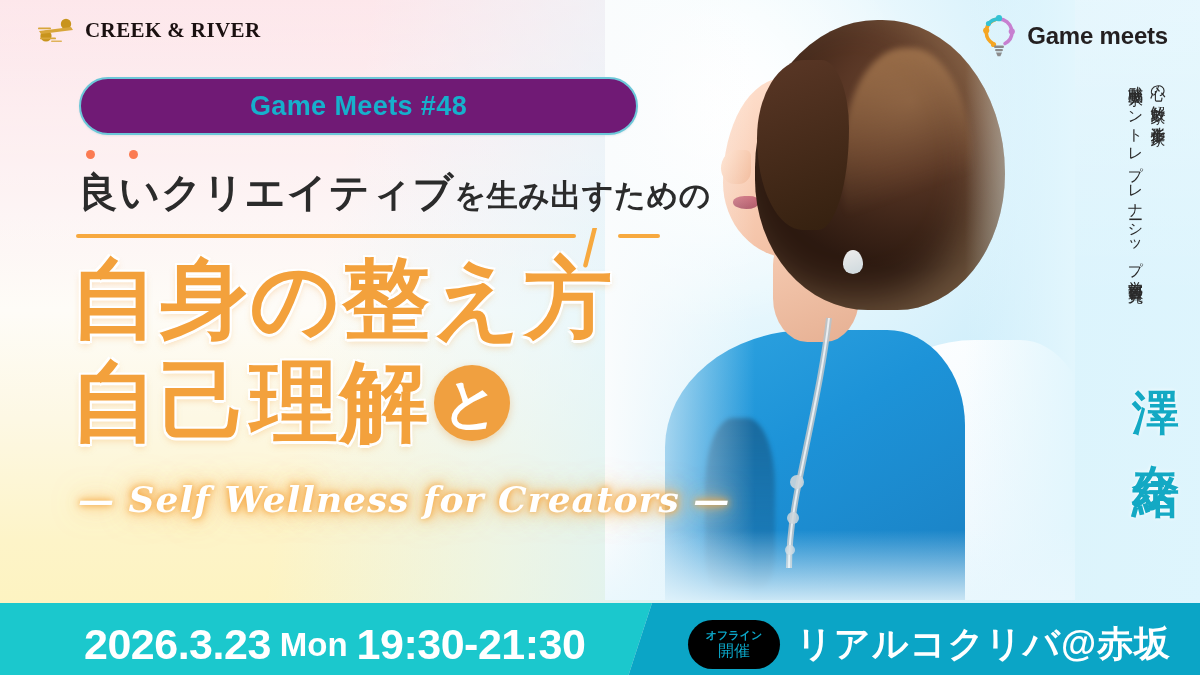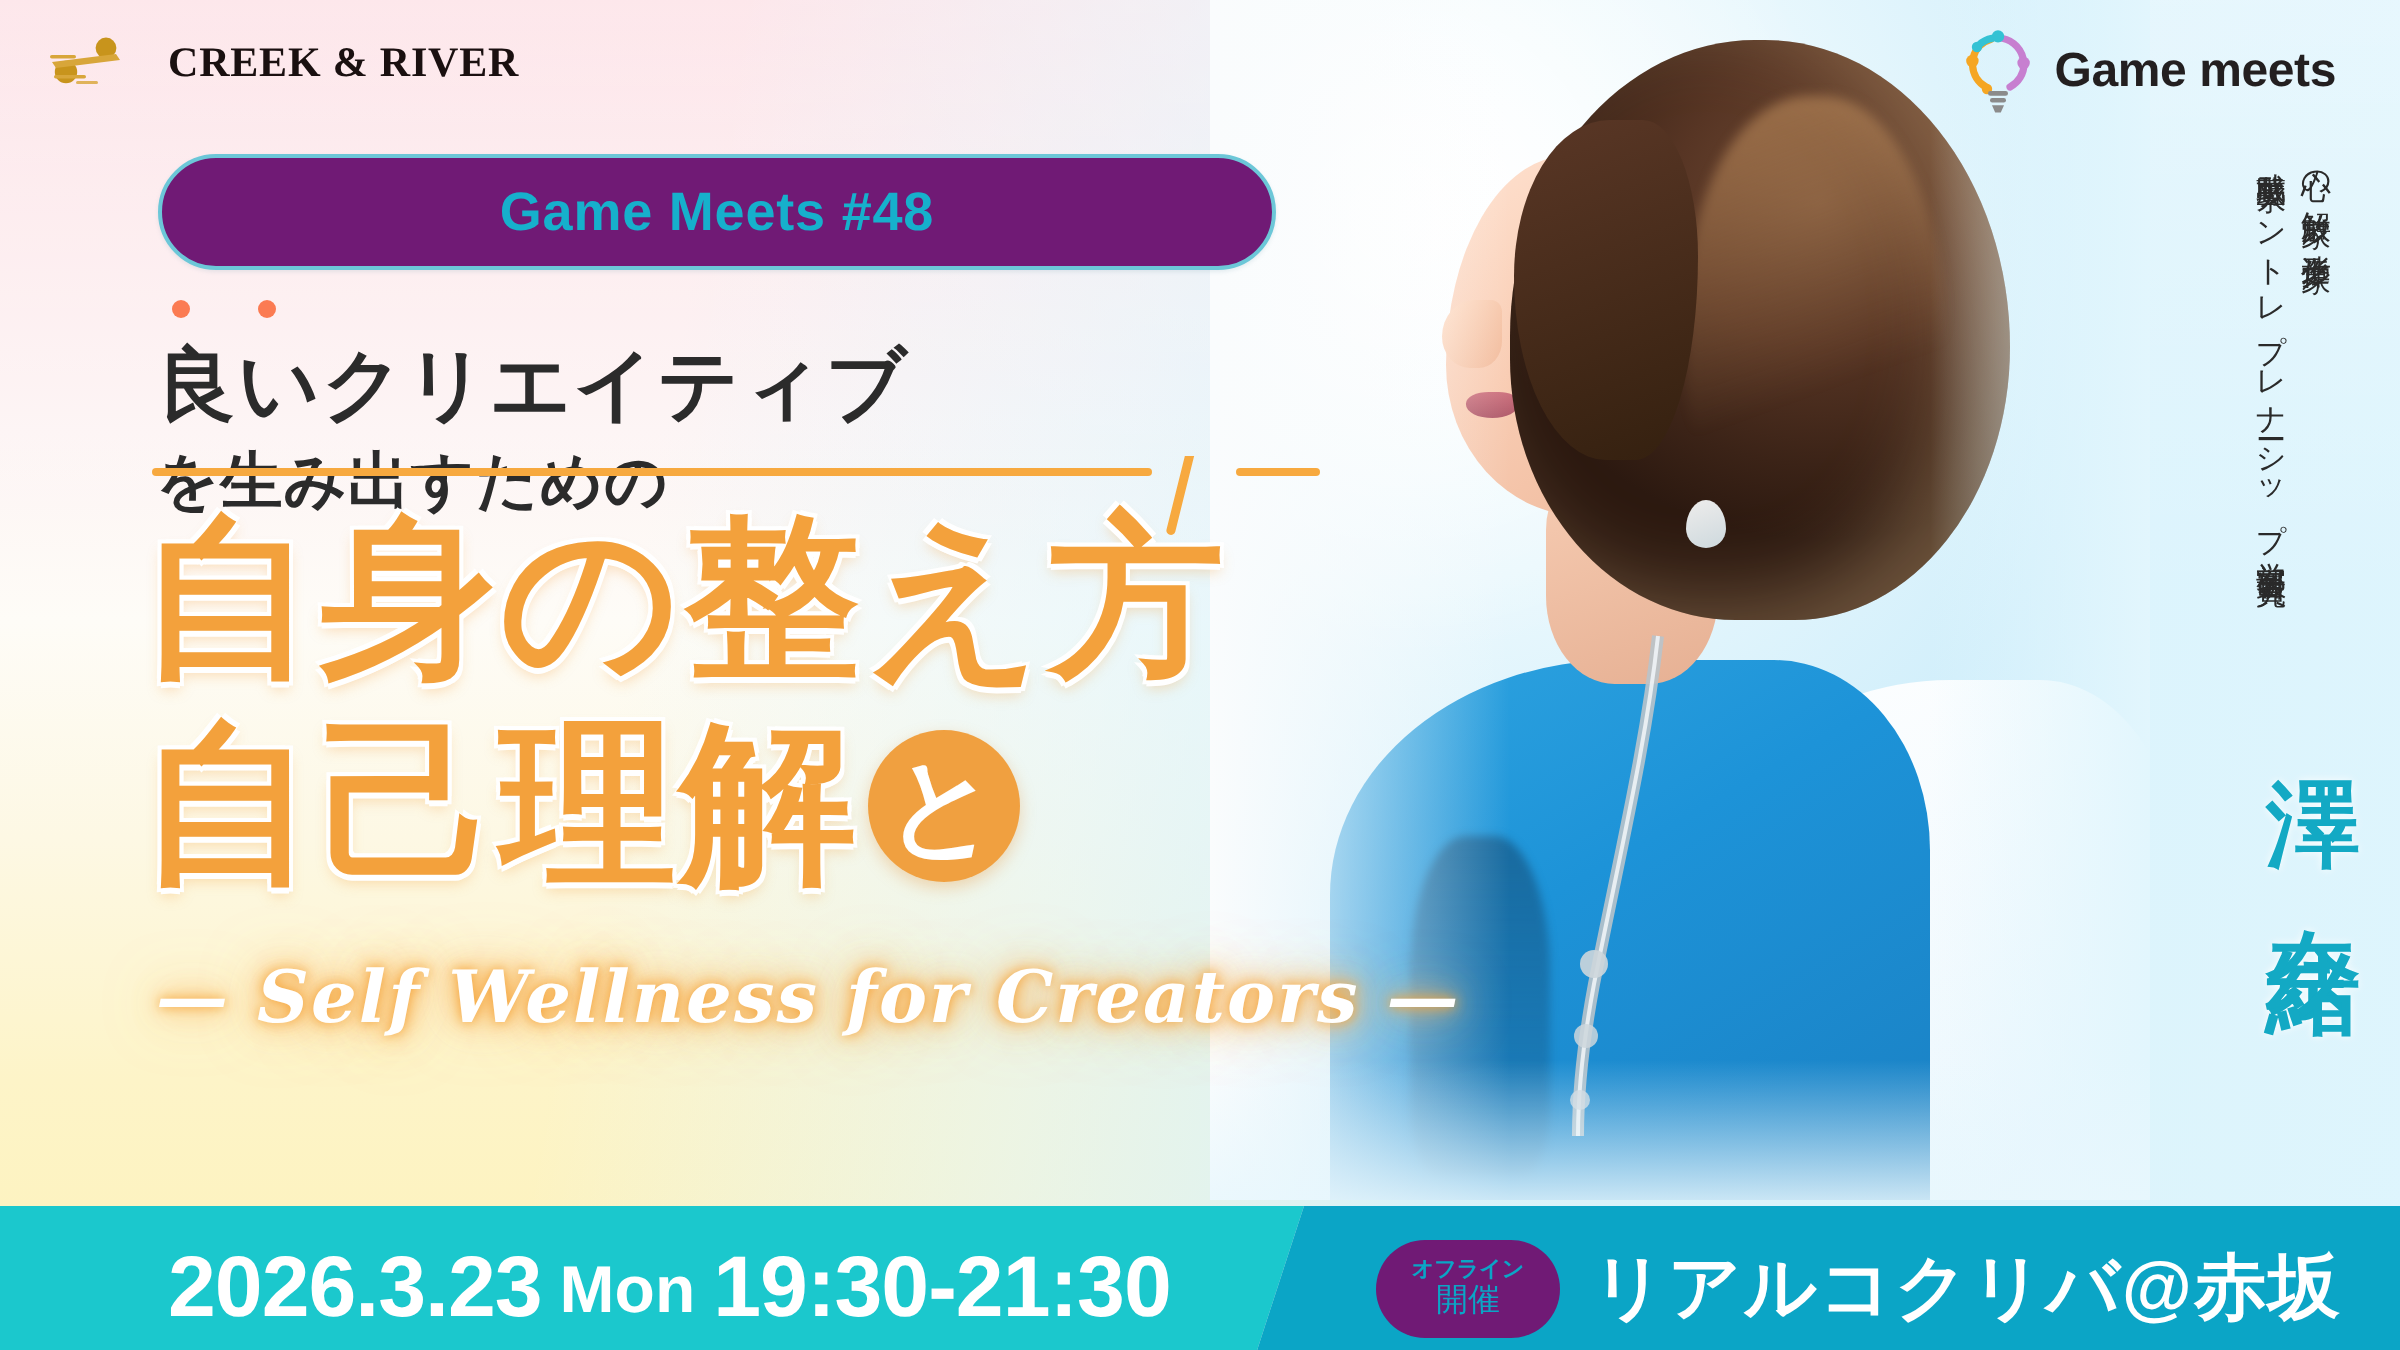--- a/index.html
+++ b/index.html
@@ -156,22 +156,22 @@
     position: absolute; right: 0; top: 0; width: 110px; height: 100%;
     background: linear-gradient(270deg, rgba(226,246,253,1), rgba(226,246,253,0));
   }
   .photo-fade-b {
     position: absolute; left: 0; right: 0; bottom: 0; height: 70px;
     background: linear-gradient(0deg, rgba(232,247,253,0.85), rgba(232,247,253,0));
   }
 
   
   .cr-logo {
-    position: absolute; left: 24px; top: 18px;
-    display: flex; align-items: center; gap: 20px;
+    position: absolute; left: 37px; top: 18px;
+    display: flex; align-items: flex-start; gap: 8px;
   }
   .cr-mark { width: 40px; height: 26px; display: block; }
   .cr-text {
     font-family: "Liberation Serif", "DejaVu Serif", serif;
     font-weight: bold; font-size: 21px; letter-spacing: .4px;
     color: #1a1010; white-space: nowrap;
   }
 
   
   .gm-logo {
@@ -196,21 +196,21 @@
   }
   .episode-pill span {
     font-size: 27px; font-weight: bold; color: #16b0cc;
     letter-spacing: .4px; white-space: nowrap;
   }
 
   
   .kicker {
     position: absolute; left: 78px; top: 165px;
     white-space: nowrap;
-    display: flex; align-items: baseline; flex-direction: column;
+    display: flex; align-items: baseline;
   }
   .kicker .big {
     font-family: "DejaVu Sans", sans-serif;
     font-size: 40px; font-weight: bold; color: #2b2b2b;
     letter-spacing: 1px;
   }
   .kicker .small {
     font-family: "DejaVu Sans", sans-serif;
     font-size: 31px; font-weight: bold; color: #2b2b2b;
     letter-spacing: .5px;
@@ -333,21 +333,21 @@
   .bar-date .d-time {
     font-size: 43px; font-weight: bold; letter-spacing: -.5px;
   }
   .bar-venue {
     position: absolute; left: 688px; top: 0; height: 83px;
     display: flex; align-items: center; gap: 16px;
     white-space: nowrap;
   }
   .offline-badge {
     width: 92px; height: 49px;
-    background: #701a75; border-radius: 25px;
+    background: #000000; border-radius: 25px;
     display: flex; flex-direction: column; align-items: center; justify-content: center;
     line-height: 1;
   }
   .offline-badge .ob-top {
     font-size: 11px; font-weight: bold; color: #0ba5c6; letter-spacing: 0;
   }
   .offline-badge .ob-main {
     font-size: 16px; font-weight: normal; color: #0ba5c6; letter-spacing: 0; margin-top: 2px; text-align: center;
   }
   .venue-text {

